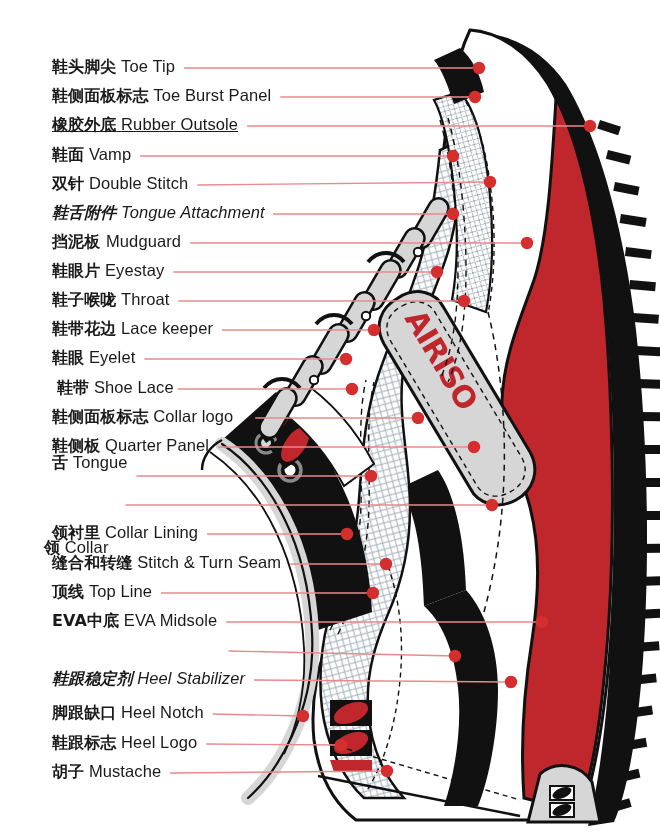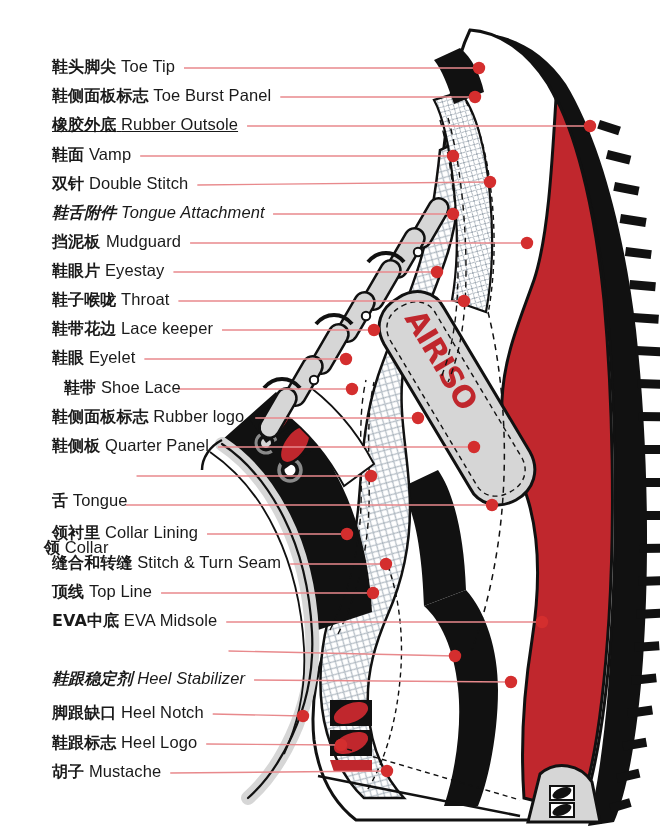--- a/index.html
+++ b/index.html
@@ -336,24 +336,24 @@
       <div class="lbl" style="left: 52px; top: 86px;"><span class="cn">鞋侧面板标志</span> <span class="en">Toe Burst Panel</span></div>
       <div class="lbl" style="left: 52px; top: 115px; text-decoration: underline;"><span class="cn">橡胶外底</span> <span class="en">Rubber Outsole</span></div>
       <div class="lbl" style="left: 52px; top: 145px; text-align: right;"><span class="cn">鞋面</span> <span class="en">Vamp</span></div>
       <div class="lbl" style="left: 52px; top: 174px;"><span class="cn">双针</span> <span class="en">Double Stitch</span></div>
       <div class="lbl" style="left: 52px; top: 203px; font-style: italic;"><span class="cn">鞋舌附件</span> <span class="en">Tongue Attachment</span></div>
       <div class="lbl" style="left: 52px; top: 232px;"><span class="cn">挡泥板 </span> <span class="en">Mudguard</span></div>
       <div class="lbl" style="left: 52px; top: 261px;"><span class="cn">鞋眼片</span> <span class="en">Eyestay</span></div>
       <div class="lbl" style="left: 52px; top: 290px;"><span class="cn">鞋子喉咙</span> <span class="en">Throat</span></div>
       <div class="lbl" style="left: 52px; top: 319px;"><span class="cn">鞋带花边</span> <span class="en">Lace keeper</span></div>
       <div class="lbl" style="left: 52px; top: 348px;"><span class="cn">鞋眼</span> <span class="en">Eyelet</span></div>
-      <div class="lbl" style="left: 64px; top: 378px;"><span class="cn">鞋带</span> <span class="en">Shoe Lace</span></div>
-      <div class="lbl" style="left: 52px; top: 407px;"><span class="cn">鞋侧面板标志</span> <span class="en">Rubber logo</span></div>
+      <div class="lbl" style="left: 57px; top: 378px;"><span class="cn">鞋带</span> <span class="en">Shoe Lace</span></div>
+      <div class="lbl" style="left: 52px; top: 407px;"><span class="cn">鞋侧面板标志</span> <span class="en">Collar logo</span></div>
       <div class="lbl" style="left: 52px; top: 436px;"><span class="cn">鞋侧板</span> <span class="en">Quarter Panel</span></div>
-      <div class="lbl" style="left: 52px; top: 491px;"><span class="cn">舌</span> <span class="en">Tongue</span></div>
+      <div class="lbl" style="left: 52px; top: 453px;"><span class="cn">舌</span> <span class="en">Tongue</span></div>
       <div class="lbl" style="left: 44px; top: 494px; margin-top: 44px;"><span class="cn">领</span> <span class="en">Collar</span></div>
       <div class="lbl" style="left: 52px; top: 523px;"><span class="cn">领衬里</span> <span class="en">Collar Lining</span></div>
       <div class="lbl" style="left: 52px; top: 553px;"><span class="cn">缝合和转缝</span> <span class="en">Stitch &amp; Turn Seam</span></div>
       <div class="lbl" style="left: 52px; top: 582px;"><span class="cn">顶线</span> <span class="en">Top Line</span></div>
       <div class="lbl" style="left: 52px; top: 611px;"><span class="cn">EVA中底</span> <span class="en">EVA Midsole</span></div>
       <div class="lbl" style="left: 52px; top: 669px; font-style: italic;"><span class="cn">鞋跟稳定剂</span> <span class="en">Heel Stabilizer</span></div>
       <div class="lbl" style="left: 52px; top: 703px;"><span class="cn">脚跟缺口</span> <span class="en">Heel Notch</span></div>
       <div class="lbl" style="left: 52px; top: 733px; text-align: right;"><span class="cn">鞋跟标志</span> <span class="en">Heel Logo</span></div>
       <div class="lbl" style="left: 52px; top: 762px;"><span class="cn">胡子</span> <span class="en">Mustache</span></div>
     </div>

